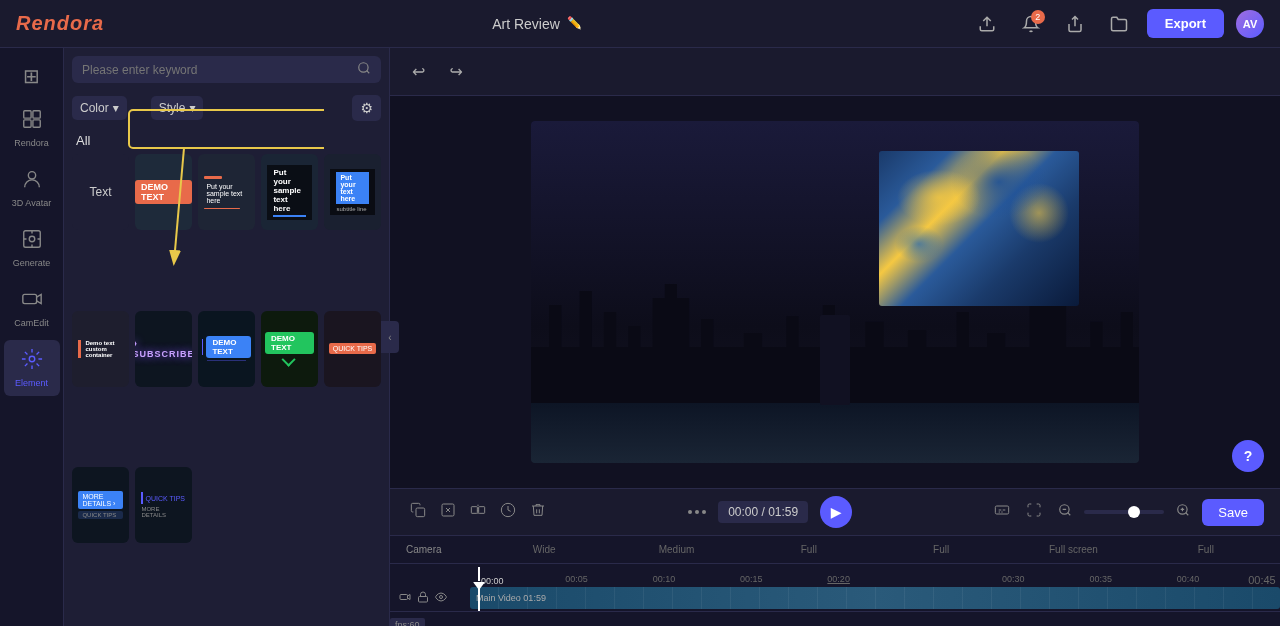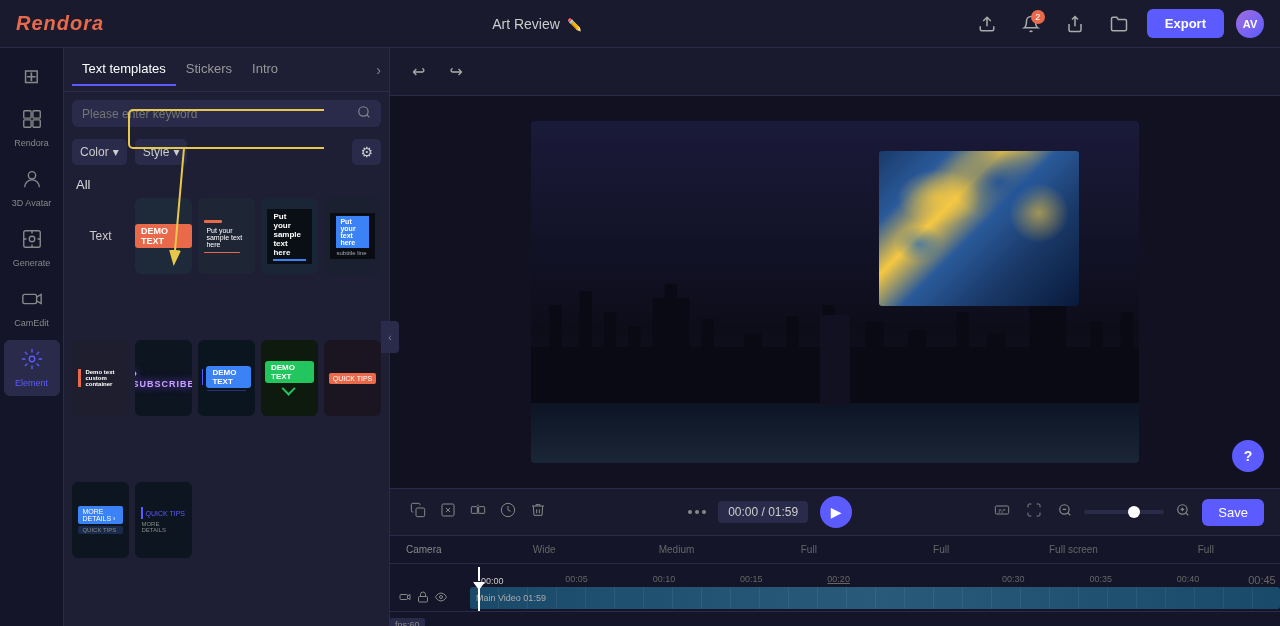--- a/index.html
+++ b/index.html
@@ -28,21 +28,21 @@
     .topbar-left { display: flex; align-items: center; gap: 12px; }
     .logo {
       font-size: 20px;
       font-weight: bold;
       color: #e86a4a;
       font-style: italic;
       letter-spacing: 1px;
     }
     .topbar-center {
       display: flex;
-      align-items: flex-end;
+      align-items: flex-start;
       gap: 8px;
     }
     .project-title {
       font-size: 14px;
       color: #ccc;
     }
     .edit-icon { color: #aaa; font-size: 12px; cursor: pointer; }
     .topbar-right { display: flex; align-items: center; gap: 12px; }
     .topbar-icon {
       width: 32px; height: 32px;
@@ -174,21 +174,22 @@
       outline: none;
       color: #aaa;
       font-size: 12px;
       flex: 1;
     }
     .search-icon { color: #888; font-size: 14px; }
 
     
     .filter-row {
       display: flex;
-      gap: 8px;
+      align-items: center;
+      gap: 24px;
       padding: 4px 8px 8px;
       flex-shrink: 0;
     }
     .filter-select {
       background: #2a2a4a;
       color: #ccc;
       border: none;
       border-radius: 5px;
       padding: 5px 8px;
       font-size: 12px;
@@ -659,26 +660,20 @@
           <circle cx="12" cy="12" r="3"></circle>
           <path d="M12 1v4M12 19v4M4.22 4.22l2.83 2.83M16.95 16.95l2.83 2.83M1 12h4M19 12h4M4.22 19.78l2.83-2.83M16.95 7.05l2.83-2.83"></path>
         </svg>
       </span>
       <span style="font-size:9px;color:#5b5bff">Element</span>
     </div>
   </div>
 
   <div class="panel">
 
-    <div class="tabs-row">
-      <div class="tab active">Text templates</div>
-      <div class="tab">Stickers</div>
-      <div class="tab">Intro</div>
-      <div class="tabs-arrow">›</div>
-    </div>
 
     <div class="search-row">
       <div class="search-box">
         <input class="search-input" type="text" placeholder="Please enter keyword" style="">
         <span class="search-icon">
           <svg width="14" height="14" viewBox="0 0 24 24" fill="none" stroke="#888" stroke-width="2">
             <circle cx="11" cy="11" r="8"></circle>
               <path d="M21 21l-4.35-4.35"></path>
           </svg>
         </span>

